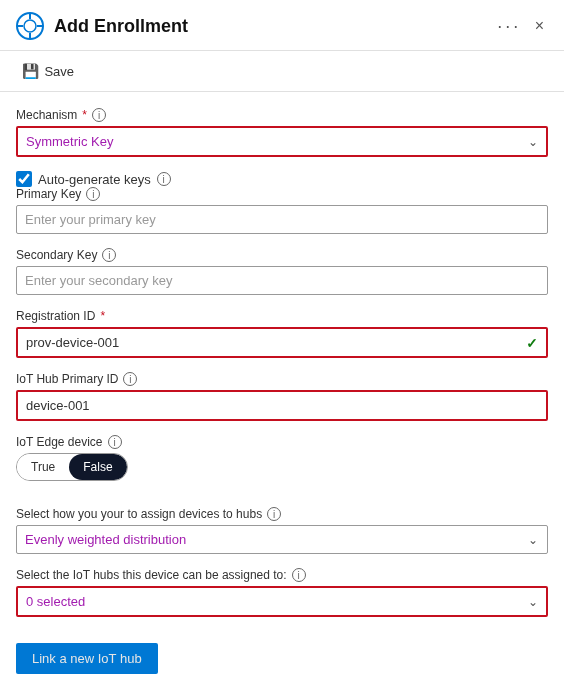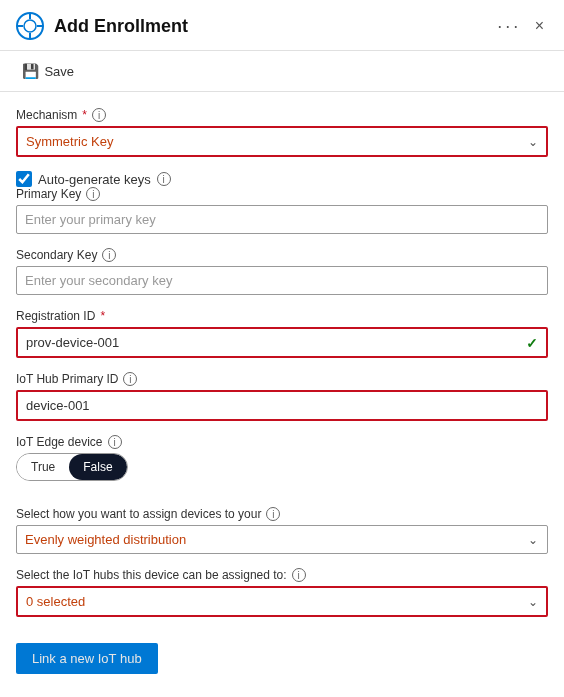--- a/index.html
+++ b/index.html
@@ -118,21 +118,21 @@
       cursor: pointer;
       flex-shrink: 0;
     }
 
     .form-select {
       width: 100%;
       padding: 6px 32px 6px 8px;
       border: 2px solid #c50f1f;
       border-radius: 2px;
       font-size: 13px;
-      color: #c2410c;
+      color: #a21caf;
       background: #fff;
       appearance: none;
       -webkit-appearance: none;
       cursor: pointer;
       background-image: none;
       outline: none;
     }
 
     .select-wrapper {
       position: relative;
@@ -344,21 +344,21 @@
         <button class="toggle-option">True</button>
         <button class="toggle-option active">False</button>
       </div>
     </div>
 
     <div class="divider-space"></div>
 
     
     <div class="form-group">
       <div class="form-label">
-        <span>Select how you want to assign devices to your</span>
+        <span>Select how you your to assign devices to hubs</span>
         <span class="info-icon">i</span>
       </div>
       <div class="select-wrapper">
         <select class="form-select select-normal">
           <option>Evenly weighted distribution</option>
           <option>Lowest latency</option>
           <option>Static configuration</option>
         </select>
         <span class="select-chevron">⌄</span>
       </div>

